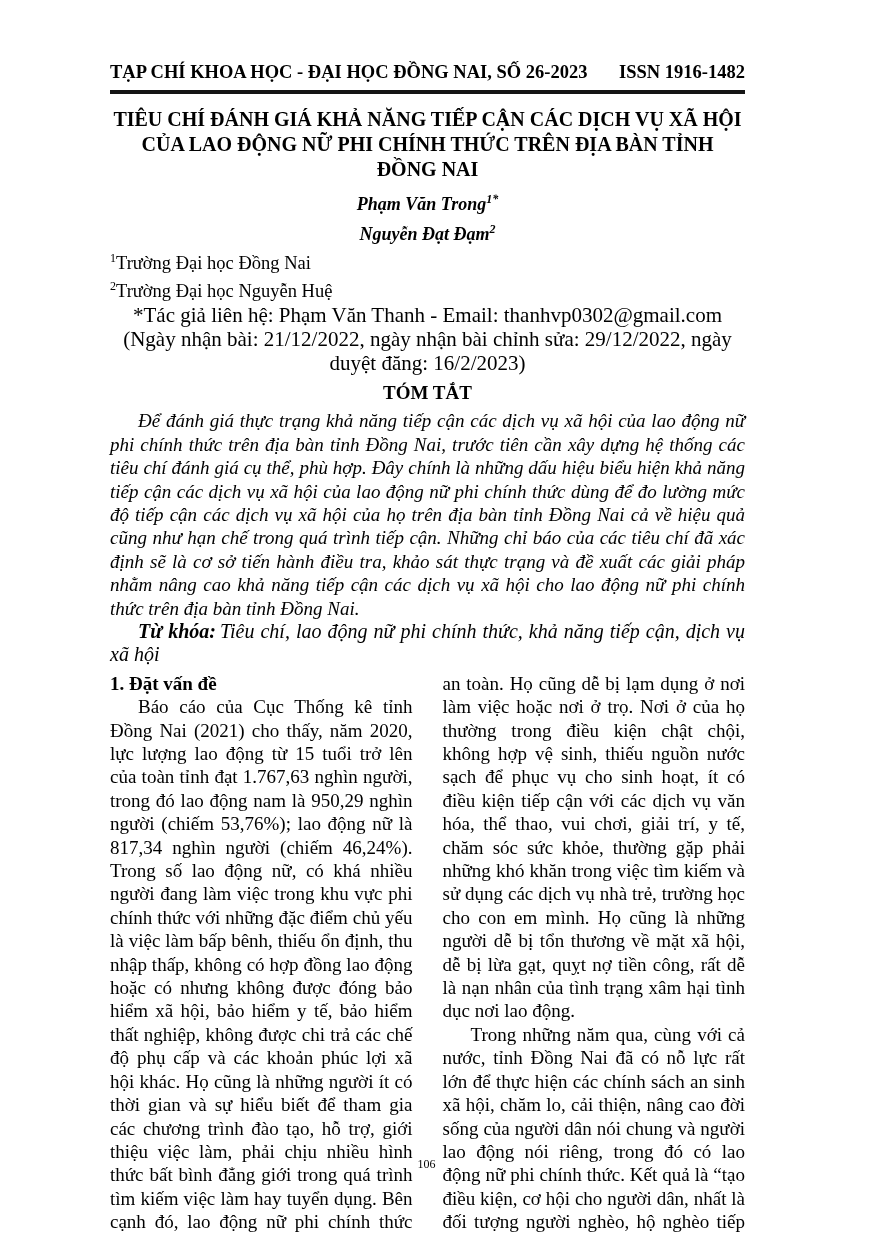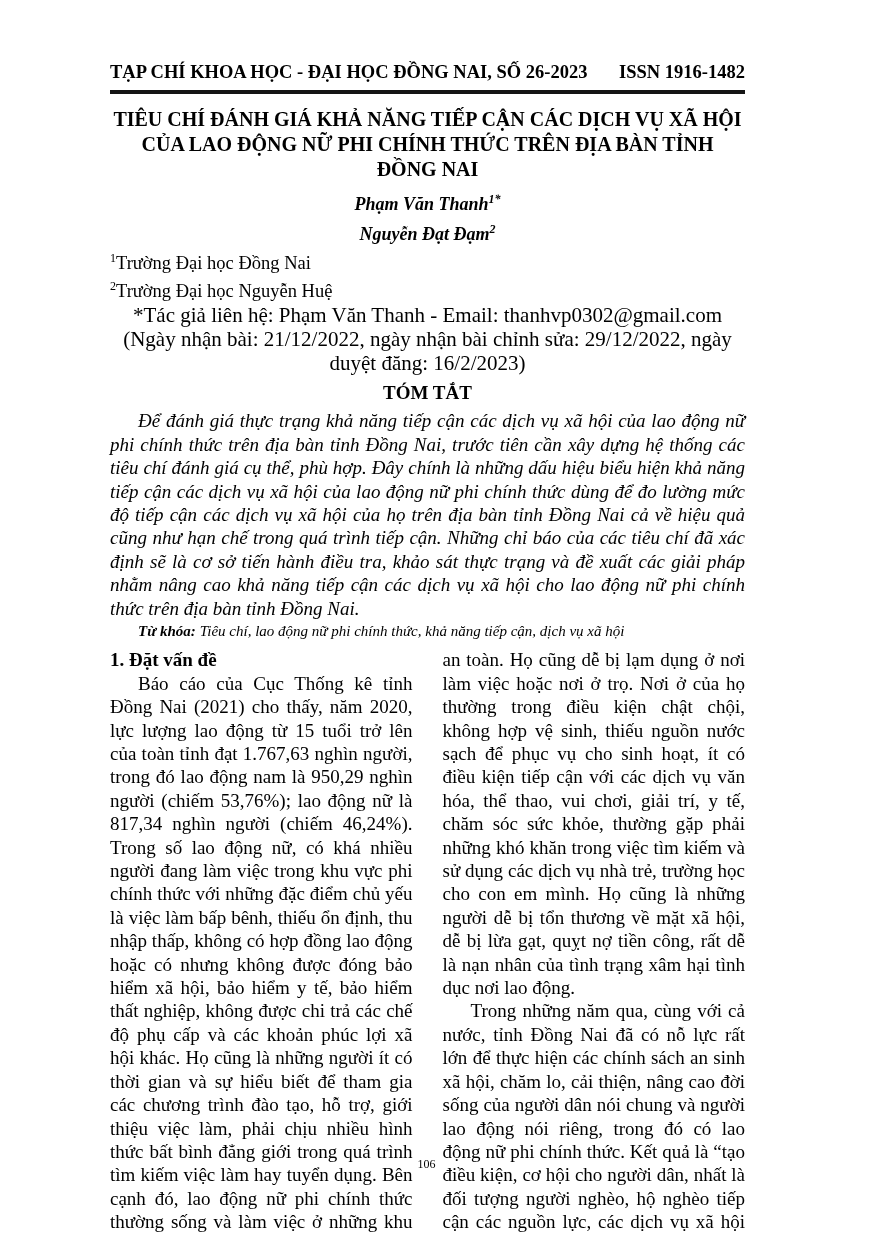--- a/index.html
+++ b/index.html
@@ -63,21 +63,21 @@
   }
   .abstract-body {
     font-style: italic;
     font-size: 19px;
     line-height: 23.4px;
     text-align: justify;
     text-indent: 28px;
   }
   .keywords-line {
     font-style: italic;
-    font-size: 15px;
+    font-size: 20px;
     line-height: 23.4px;
     text-indent: 28px;
     text-align: justify;
   }
   .keywords-label {
     font-weight: bold;
     margin-right: 4px;
   }
   .columns {
     display: flex;
@@ -112,21 +112,21 @@
 
 <div class="page">
 
   <header class="journal-header">
     <span>TẠP CHÍ KHOA HỌC - ĐẠI HỌC ĐỒNG NAI, SỐ 26-2023</span>
     <span>ISSN 1916-1482</span>
   </header>
 
   <h1 class="article-title">TIÊU CHÍ ĐÁNH GIÁ KHẢ NĂNG TIẾP CẬN CÁC DỊCH VỤ XÃ HỘI CỦA LAO ĐỘNG NỮ PHI CHÍNH THỨC TRÊN ĐỊA BÀN TỈNH ĐỒNG NAI</h1>
 
-  <div class="author-line"><span>Phạm Văn Thanh</span><sup>1*</sup></div>
+  <div class="author-line"><span>Phạm Văn Trong</span><sup>1*</sup></div>
 
   <div class="author-line"><span>Nguyễn Đạt Đạm</span><sup>2</sup></div>
 
   <div class="affil-line"><sup>1</sup><span>Trường Đại học Đồng Nai</span></div>
 
   <div class="affil-line"><sup>2</sup><span>Trường Đại học Nguyễn Huệ</span></div>
 
   <div class="contact-line">*Tác giả liên hệ: Phạm Văn Thanh - Email: thanhvp0302@gmail.com</div>
 
   <div class="dates-line">(Ngày nhận bài: 21/12/2022, ngày nhận bài chỉnh sửa: 29/12/2022, ngày duyệt đăng: 16/2/2023)</div>

